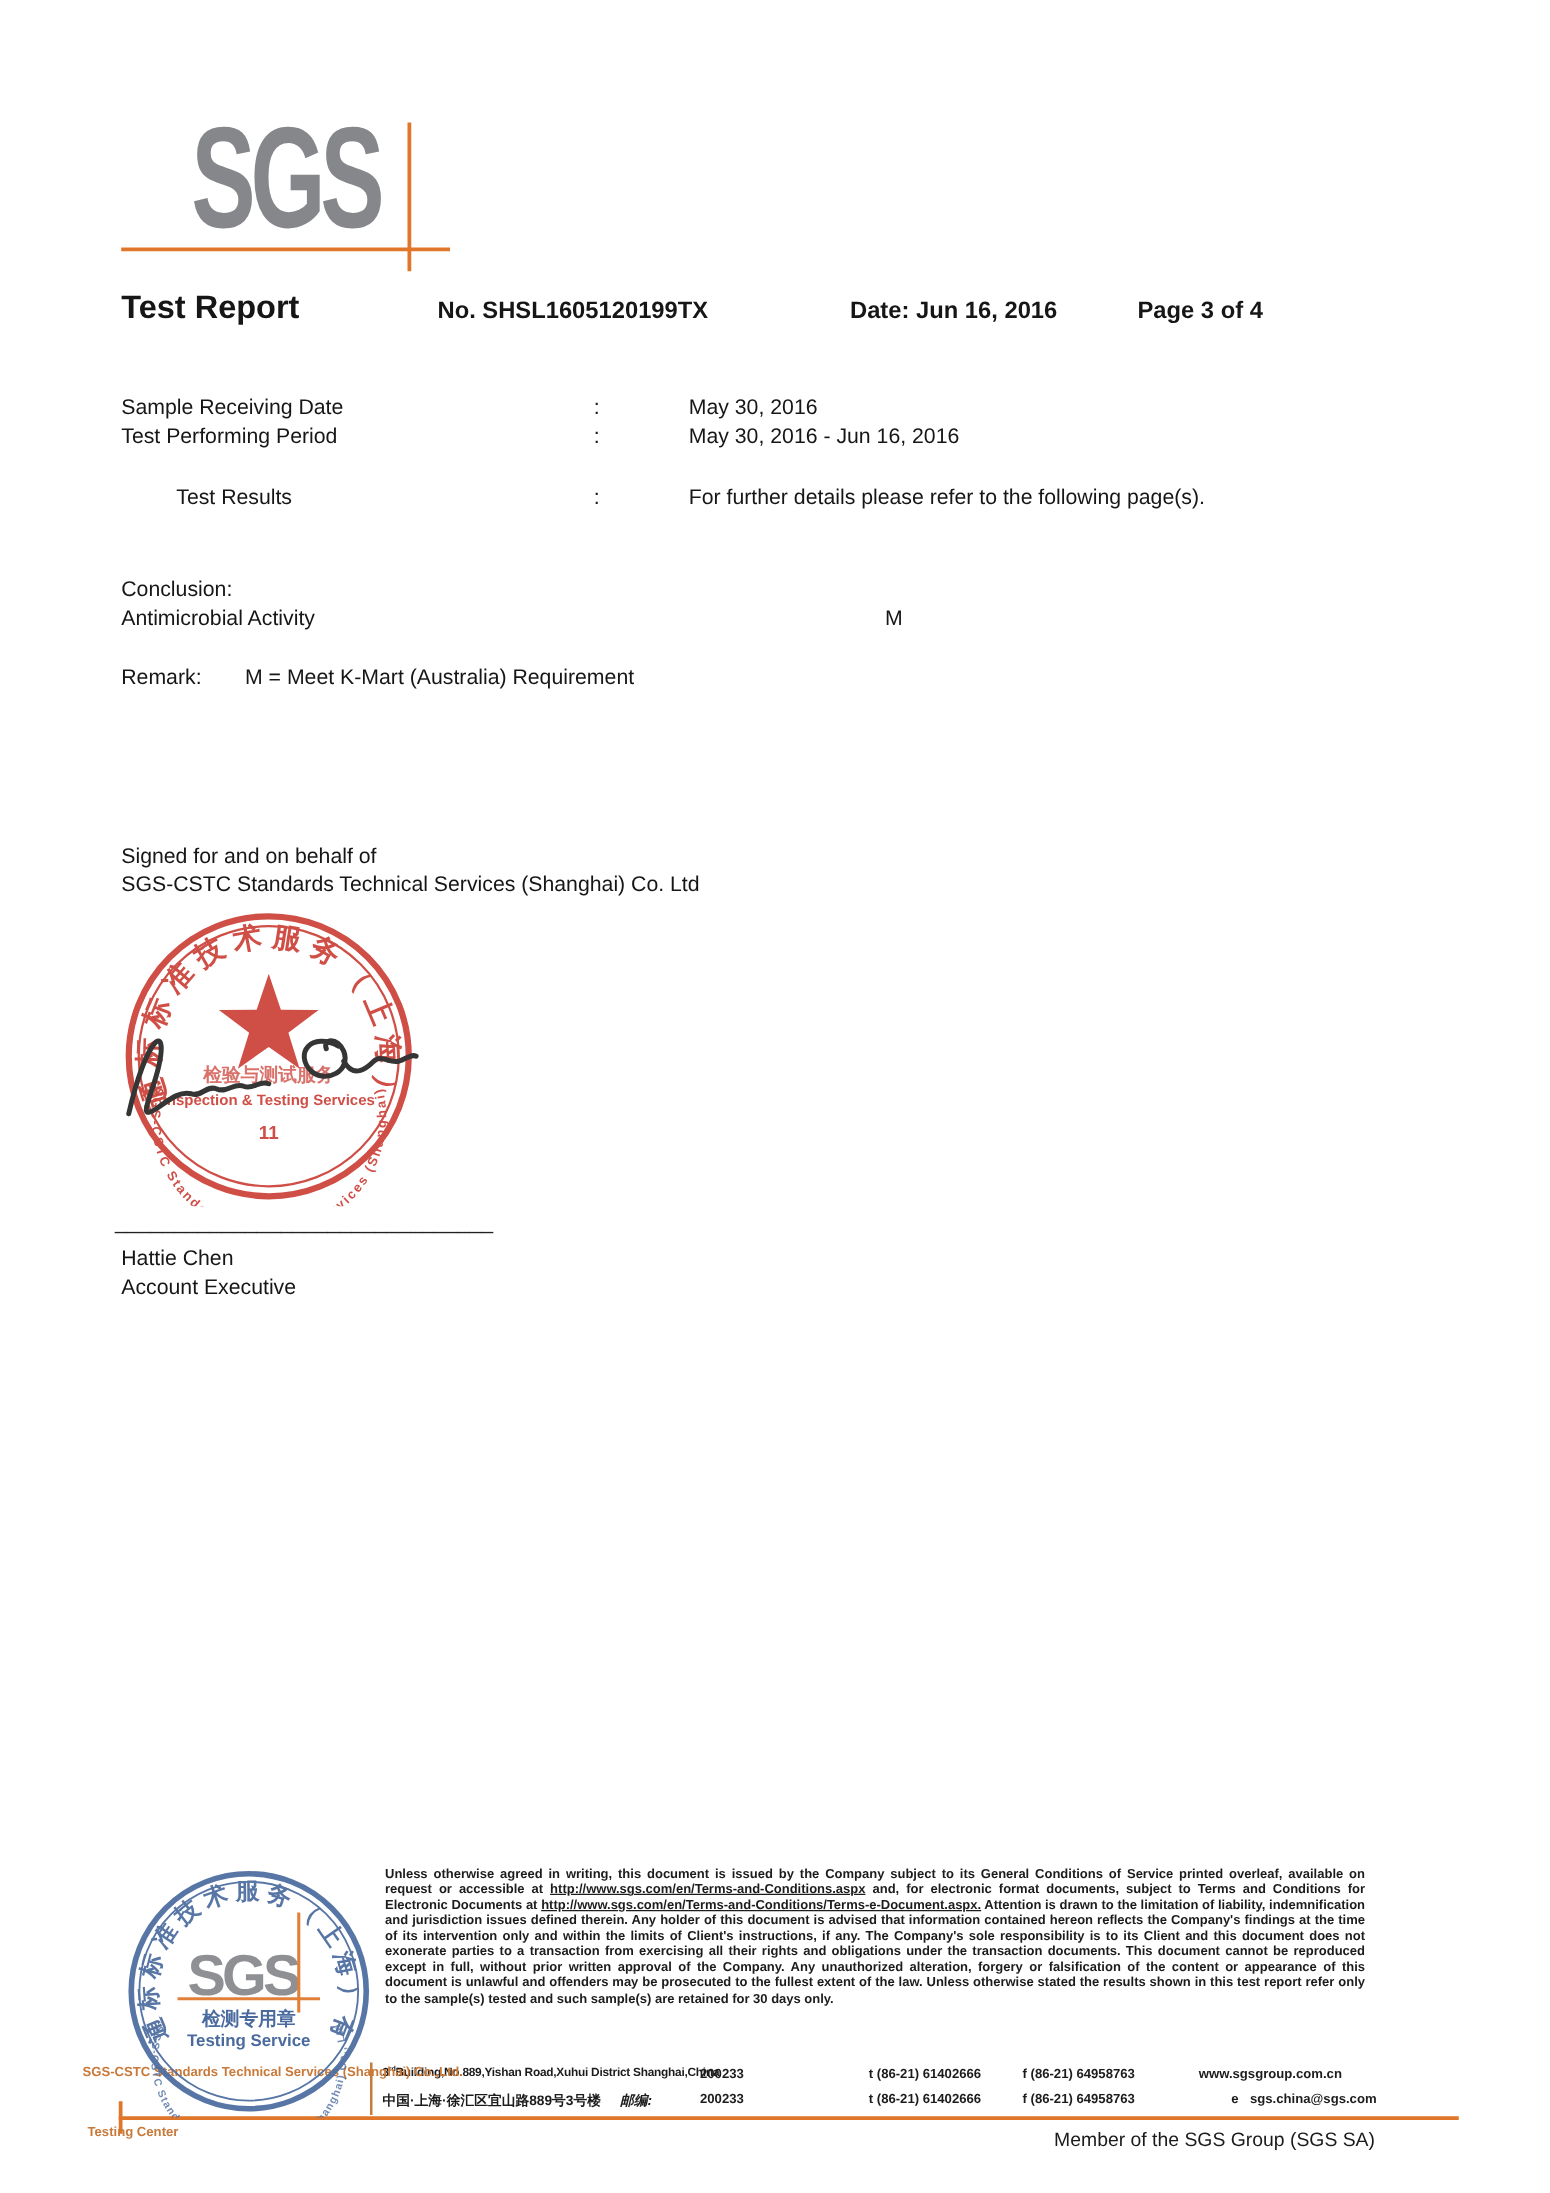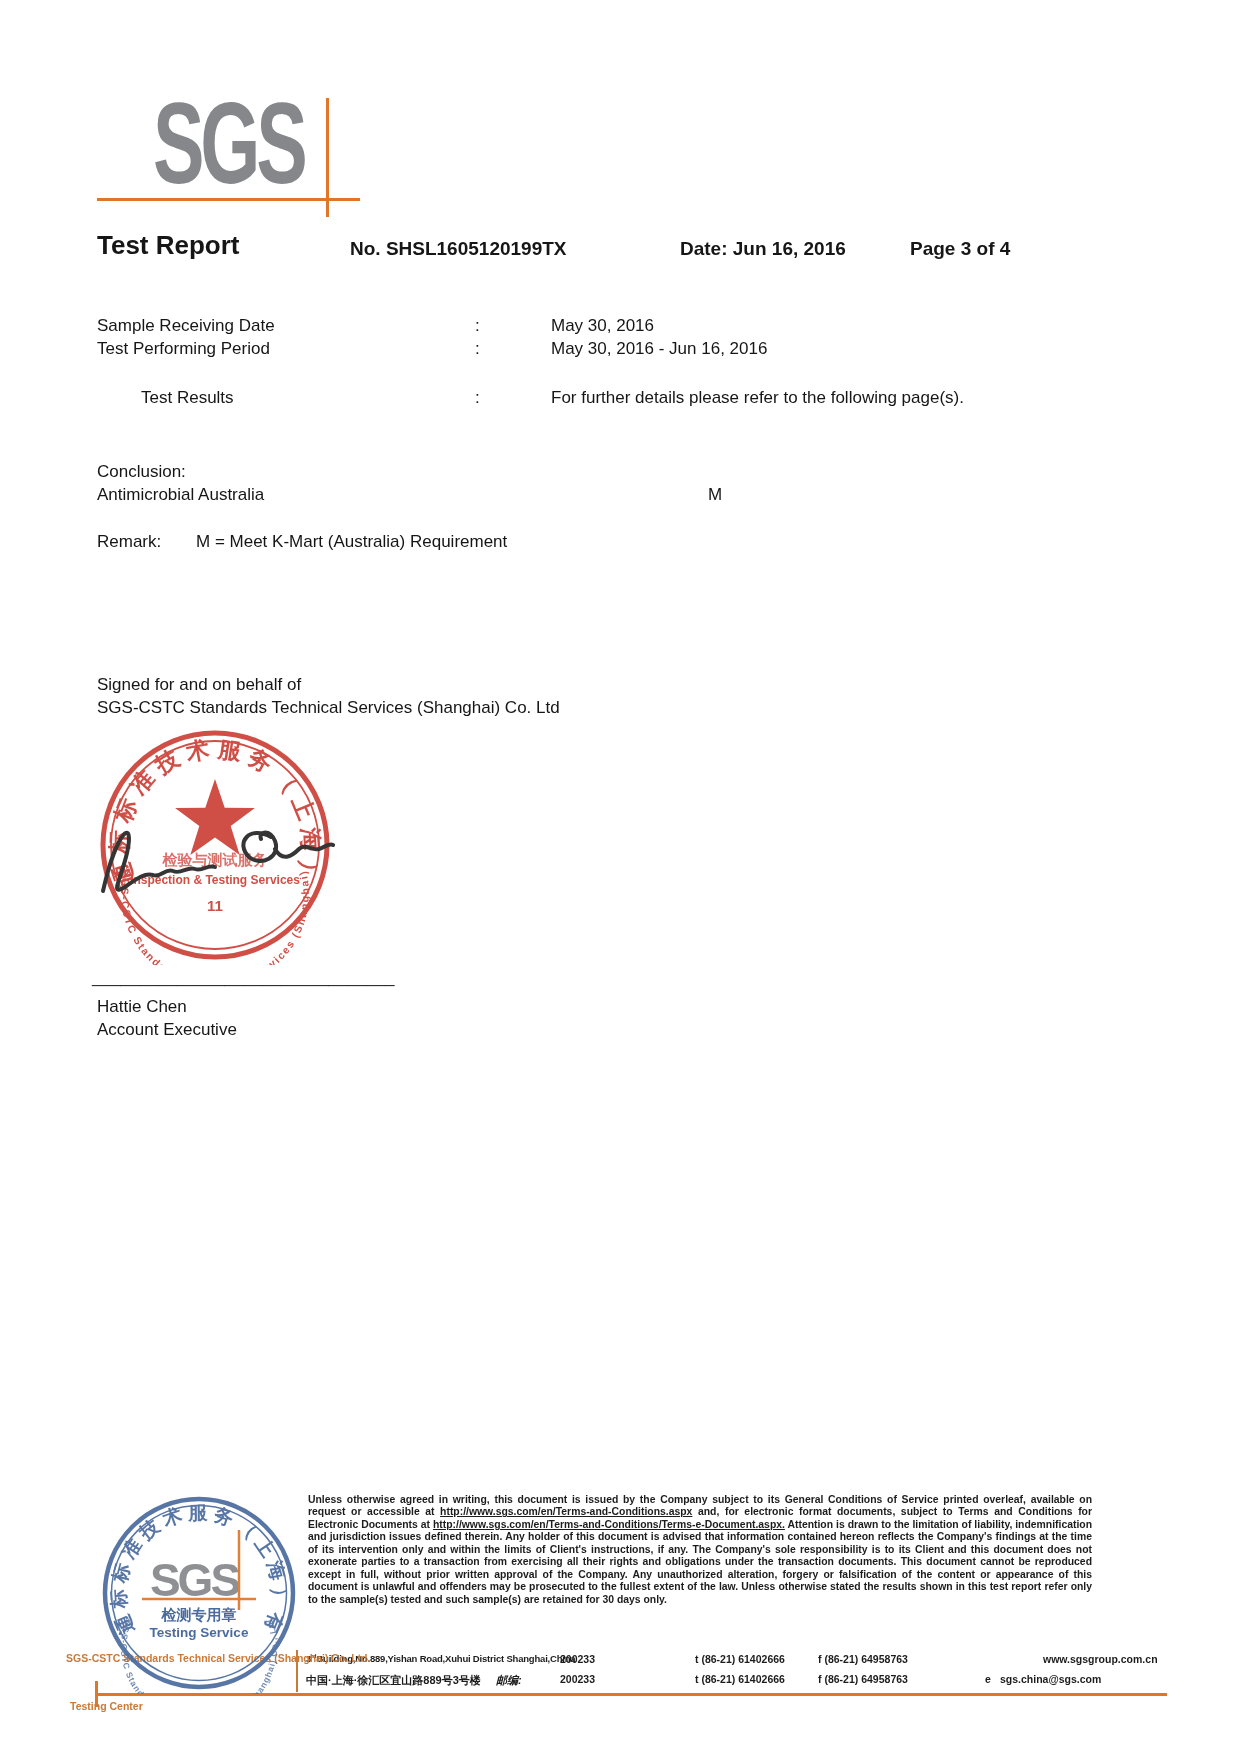--- a/index.html
+++ b/index.html
@@ -55,21 +55,21 @@
     <span class="abs" style="left:475px;">:</span>
     <span class="abs" style="left:551px;">May 30, 2016 - Jun 16, 2016</span>
   </div>
   <div class="abs body-txt" style="left:0;top:387px;width:1240px;">
     <span class="abs" style="left:97px;margin-left:44px;">Test Results</span>
     <span class="abs" style="left:475px;">:</span>
     <span class="abs" style="left:551px;">For further details please refer to the following page(s).</span>
   </div>
 
   <div class="abs body-txt" style="left:97px;top:461px;">Conclusion:</div>
-  <div class="abs body-txt" style="left:97px;top:484px;">Antimicrobial Australia</div>
+  <div class="abs body-txt" style="left:97px;top:484px;">Antimicrobial Activity</div>
   <div class="abs body-txt" style="left:708px;top:484px;">M</div>
   <div class="abs body-txt" style="left:97px;top:531px;">Remark:</div>
   <div class="abs body-txt" style="left:196px;top:531px;">M = Meet K-Mart (Australia) Requirement</div>
 
   <div class="abs body-txt" style="left:97px;top:674px;">Signed for and on behalf of</div>
   <div class="abs body-txt" style="left:97px;top:697px;">SGS-CSTC Standards Technical Services (Shanghai) Co. Ltd</div>
 
   <div class="abs" style="left:95px;top:725px;width:240px;height:240px;opacity:0.88;">
     <svg width="240" height="240" viewBox="0 0 240 240">
       <circle cx="120" cy="120" r="112" fill="none" stroke="#c9372e" stroke-width="5"></circle>
@@ -131,30 +131,31 @@
 
   <div class="abs" style="left:296px;top:1650px;width:1.6px;height:42px;background:#c87a3a;"></div>
 
   <div class="abs" style="left:0;top:1653px;width:1240px;height:18px;">
     <span class="abs addr-en" style="left:306px;">
       <span>3</span><sup>rd</sup><span>Building,No.889,Yishan Road,Xuhui District Shanghai,China</span>
     </span>
     <span class="abs addr-sm" style="left:560px;">200233</span>
     <span class="abs addr-sm" style="left:695px;">t (86-21) 61402666</span>
     <span class="abs addr-sm" style="left:818px;">f (86-21) 64958763</span>
-    <span class="abs addr-sm" style="left:1043px;">www.sgsgroup.com.cn</span>
+    <span class="abs addr-sm" style="left:959px;">www.sgsgroup.com.cn</span>
   </div>
 
   <div class="abs" style="left:0;top:1673px;width:1240px;height:18px;">
     <span class="abs addr-cn" style="left:306px;">中国·上海·徐汇区宜山路889号3号楼</span>
     <span class="abs addr-cn" style="left:496px;font-style:italic;">邮编:</span>
     <span class="abs addr-sm" style="left:560px;">200233</span>
     <span class="abs addr-sm" style="left:695px;">t (86-21) 61402666</span>
     <span class="abs addr-sm" style="left:818px;">f (86-21) 64958763</span>
     <span class="abs addr-sm" style="left:985px;">e</span>
     <span class="abs addr-sm" style="left:1000px;">sgs.china@sgs.com</span>
   </div>
 
   <div class="abs oline" style="left:95px;top:1693px;width:1072px;height:2.5px;"></div>
   <div class="abs oline" style="left:95px;top:1681px;width:2.5px;height:26px;"></div>
 
+  <div class="abs member" style="left:308px;top:1704px;width:792px;text-align:right;">Member of the SGS Group (SGS SA)</div>
 
 </div>
 
 </body></html>

